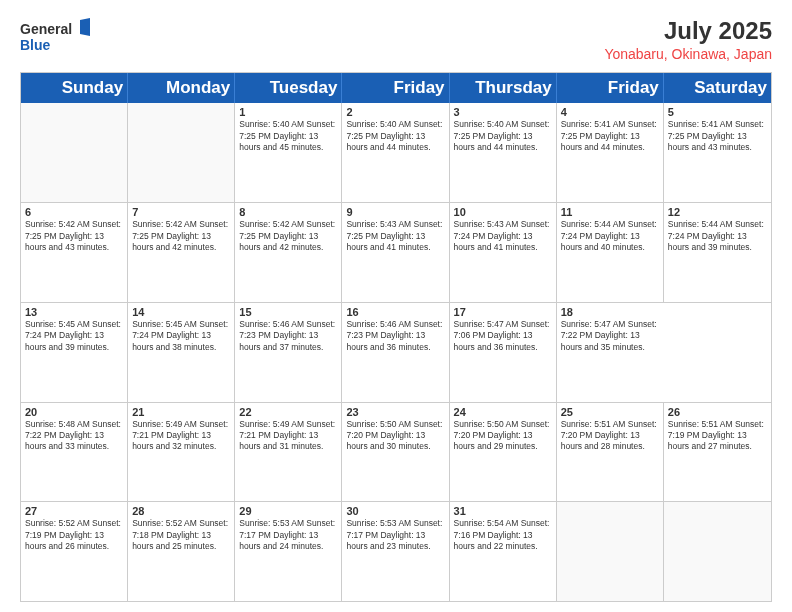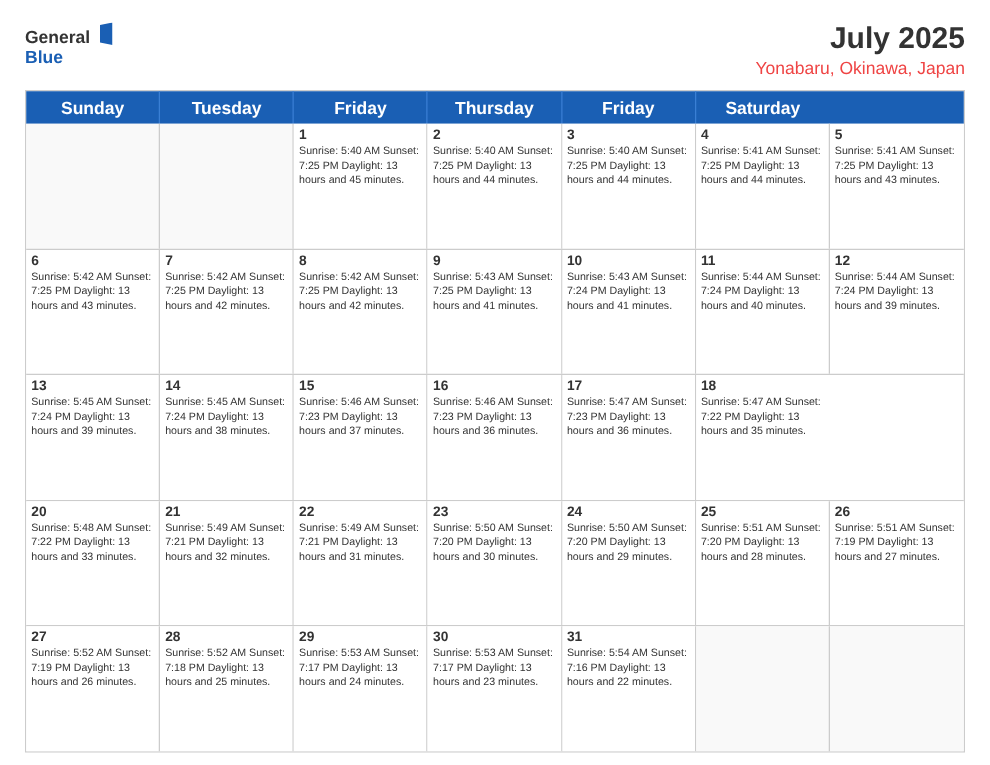--- a/index.html
+++ b/index.html
@@ -48,24 +48,24 @@
       flex-direction: column;
       border: 1px solid #ccc;
     }
     .cal-header {
       display: grid;
       grid-template-columns: repeat(7, 1fr);
       background: #1a5fb4;
     }
     .cal-header-cell {
       color: #fff;
-      font-size: 14px;
+      font-size: 17px;
       font-weight: bold;
       padding: 5px 4px;
-      text-align: center;
+      text-align: right;
       border-right: 1px solid #3a7fd4;
     }
     .cal-header-cell:last-child { border-right: none; }
     .cal-body {
       flex: 1;
       display: flex;
       flex-direction: column;
     }
     .cal-row {
       display: grid;
@@ -111,20 +111,21 @@
 </div>
     <div class="title-block">
       <div class="month-title">July 2025</div>
       <div class="location">Yonabaru, Okinawa, Japan</div>
     </div>
   </div>
 
   <div class="calendar">
     <div class="cal-header" id="cal-header">
         <div class="cal-header-cell">Sunday</div>
+        <div class="cal-header-cell">Monday</div>
         <div class="cal-header-cell">Tuesday</div>
         <div class="cal-header-cell">Friday</div>
         <div class="cal-header-cell">Thursday</div>
         <div class="cal-header-cell">Friday</div>
         <div class="cal-header-cell">Saturday</div>
       </div>
     <div class="cal-body" id="cal-body">
         <div class="cal-row">
           <div class="cal-cell empty"></div>
           <div class="cal-cell empty"></div>
@@ -224,21 +225,21 @@
           </div>
           <div class="cal-cell">
             <span class="day-num">16</span>
             <div class="cell-text">Sunrise: 5:46 AM
 Sunset: 7:23 PM
 Daylight: 13 hours and 36 minutes.</div>
           </div>
           <div class="cal-cell">
             <span class="day-num">17</span>
             <div class="cell-text">Sunrise: 5:47 AM
-Sunset: 7:23 PM
+Sunset: 7:06 PM
 Daylight: 13 hours and 36 minutes.</div>
           </div>
           <div class="cal-cell">
             <span class="day-num">18</span>
             <div class="cell-text">Sunrise: 5:47 AM
 Sunset: 7:22 PM
 Daylight: 13 hours and 35 minutes.</div>
           </div>
         </div>
         <div class="cal-row">

